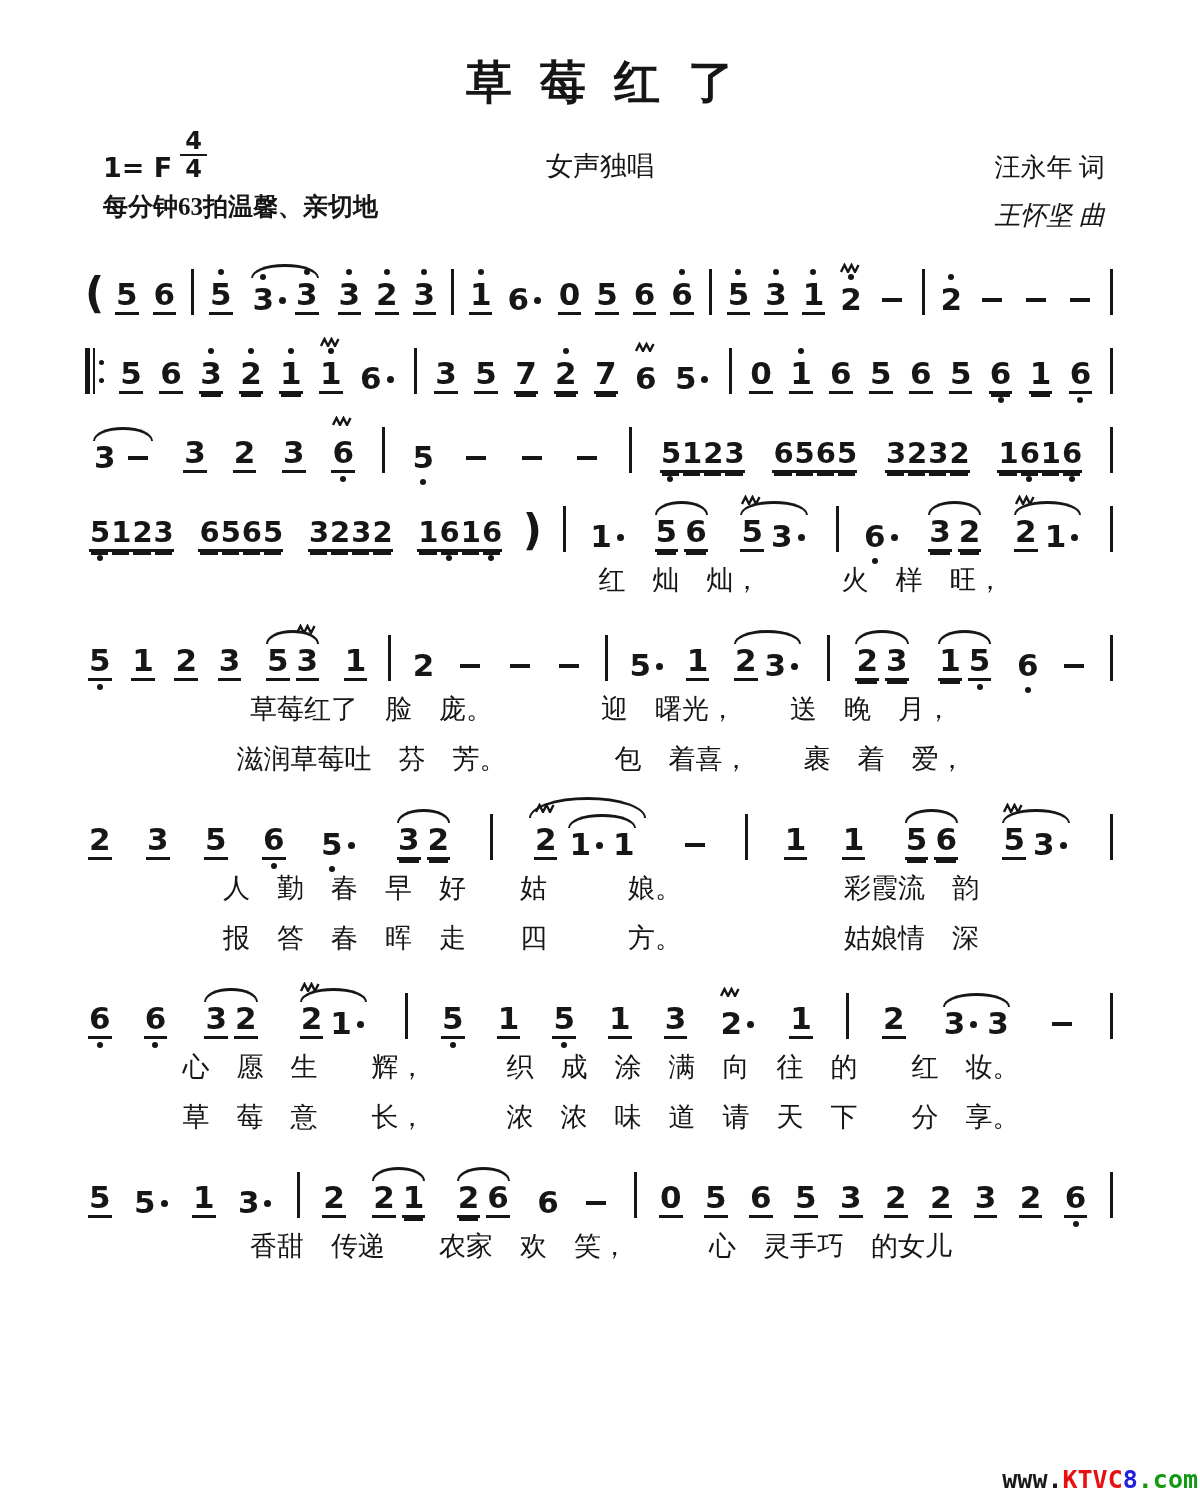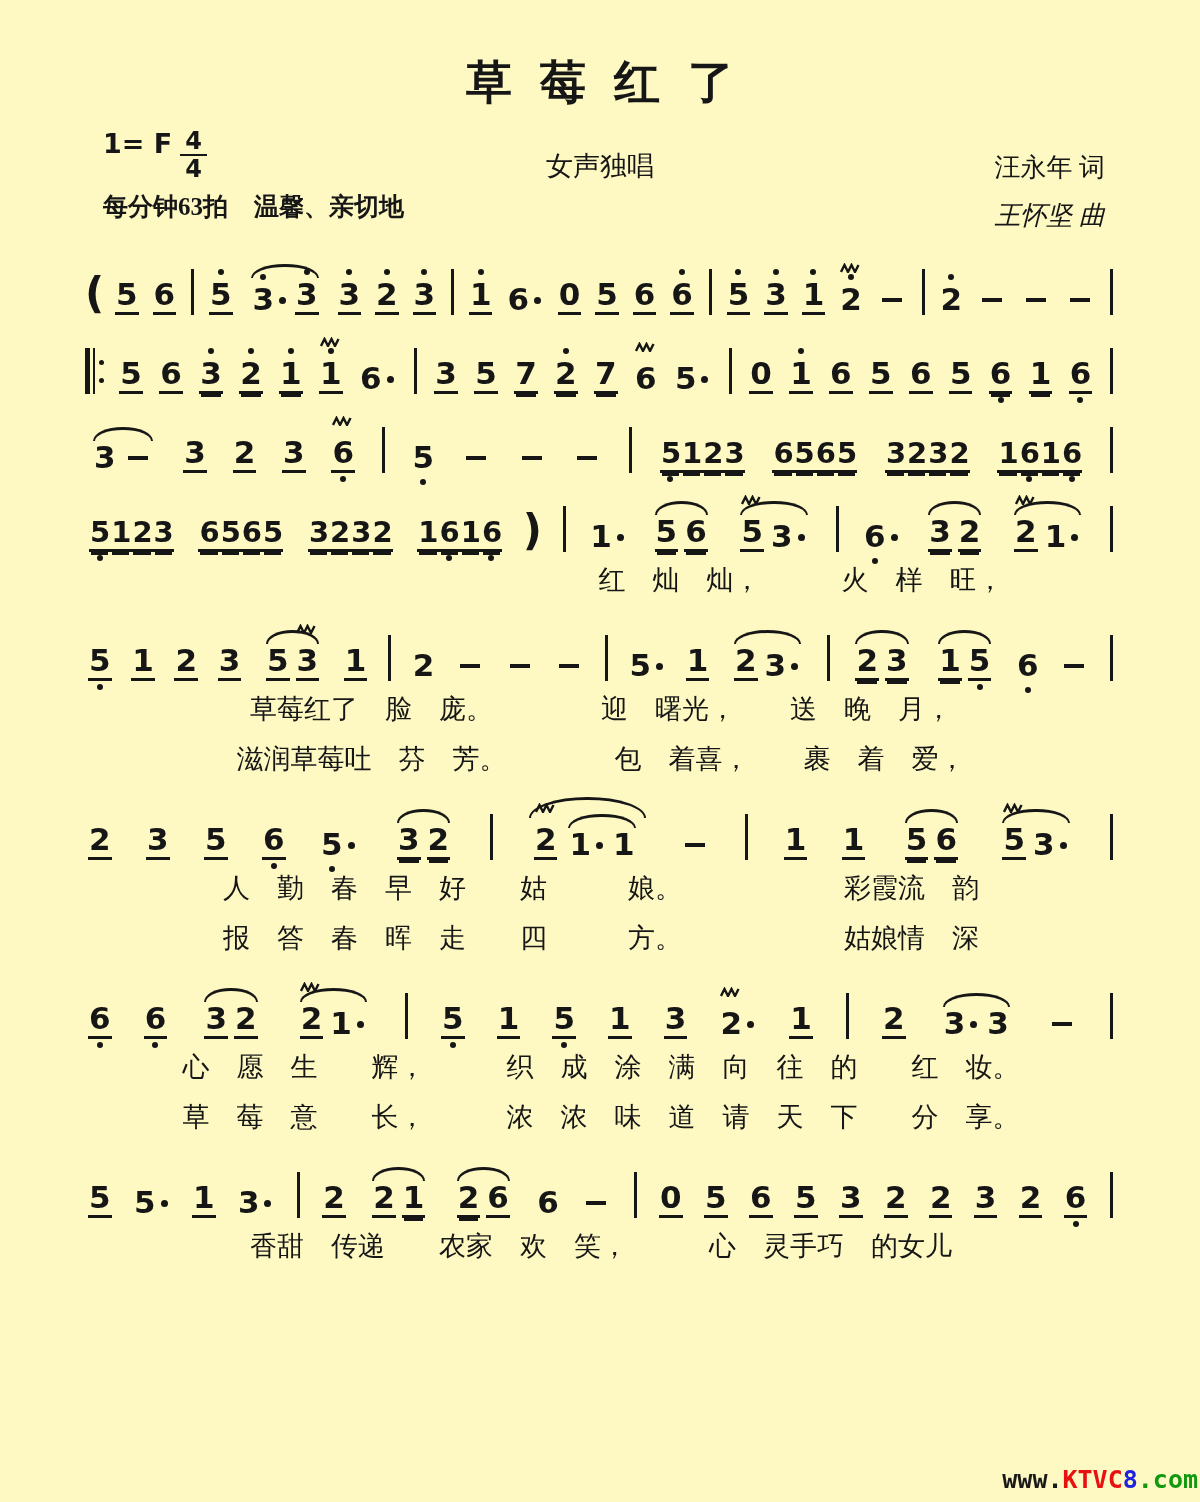--- a/index.html
+++ b/index.html
@@ -1,32 +1,32 @@
 <!DOCTYPE html>
 <html><head>
 <meta charset="utf-8">
 <style>
   html,body{margin:0;padding:0;background:#e8e8e8;}
-  .sheet{position:relative;width:1200px;height:1502px;background:#fef9c3;overflow:hidden;
+  .sheet{position:relative;width:1200px;height:1502px;background:#ffffff;overflow:hidden;
          font-family:"Liberation Serif",serif;color:#161616;box-sizing:border-box;}
   
   .header{position:absolute;top:0;left:0;right:0;height:238px;}
   .title{position:absolute;top:52px;left:0;right:0;margin:0;text-align:center;
          font-size:46px;font-weight:bold;letter-spacing:28px;text-indent:28px;}
-  .key{position:absolute;left:103px;top:128px;display:flex;align-items:flex-start;
+  .key{position:absolute;left:103px;top:128px;display:flex;align-items:flex-end;
        font-family:"DejaVu Sans",sans-serif;font-weight:bold;font-size:27px;}
   .ts{display:inline-flex;flex-direction:column;align-items:center;margin-left:8px;
       font-size:24px;line-height:1.1;}
   .ts .tnum{padding:0 5px;}
   .ts .tnum.top{border-bottom:2px solid #161616;}
   .subtitle{position:absolute;left:0;right:0;top:148px;text-align:center;font-size:27px;}
   .lyricist{position:absolute;right:95px;top:150px;font-size:26px;}
   .composer{position:absolute;right:95px;top:198px;font-size:26px;font-style:italic;}
   .tempo{position:absolute;left:103px;top:190px;font-size:25px;font-weight:bold;}
-  .tempo .expr{margin-left:26px;font-family:Liberation Mono, monospace;}
+  .tempo .expr{font-family:Liberation Mono, monospace;}
   
   #score{position:absolute;top:236px;left:85px;right:83px;}
   .line-block{margin-bottom:2px;}
   .music-row{display:flex;justify-content:space-between;align-items:flex-end;
              margin-top:27px;min-height:52px;
              font-family:"DejaVu Sans",sans-serif;font-weight:bold;}
   .note{display:inline-flex;align-items:flex-end;margin:0 3px;}
   .core{position:relative;display:inline-block;line-height:1;padding:0 1px;}
   .d{font-size:31px;line-height:1;display:inline-block;}
   .note.u1 .core{border-bottom:3px solid #161616;padding-bottom:2px;}

